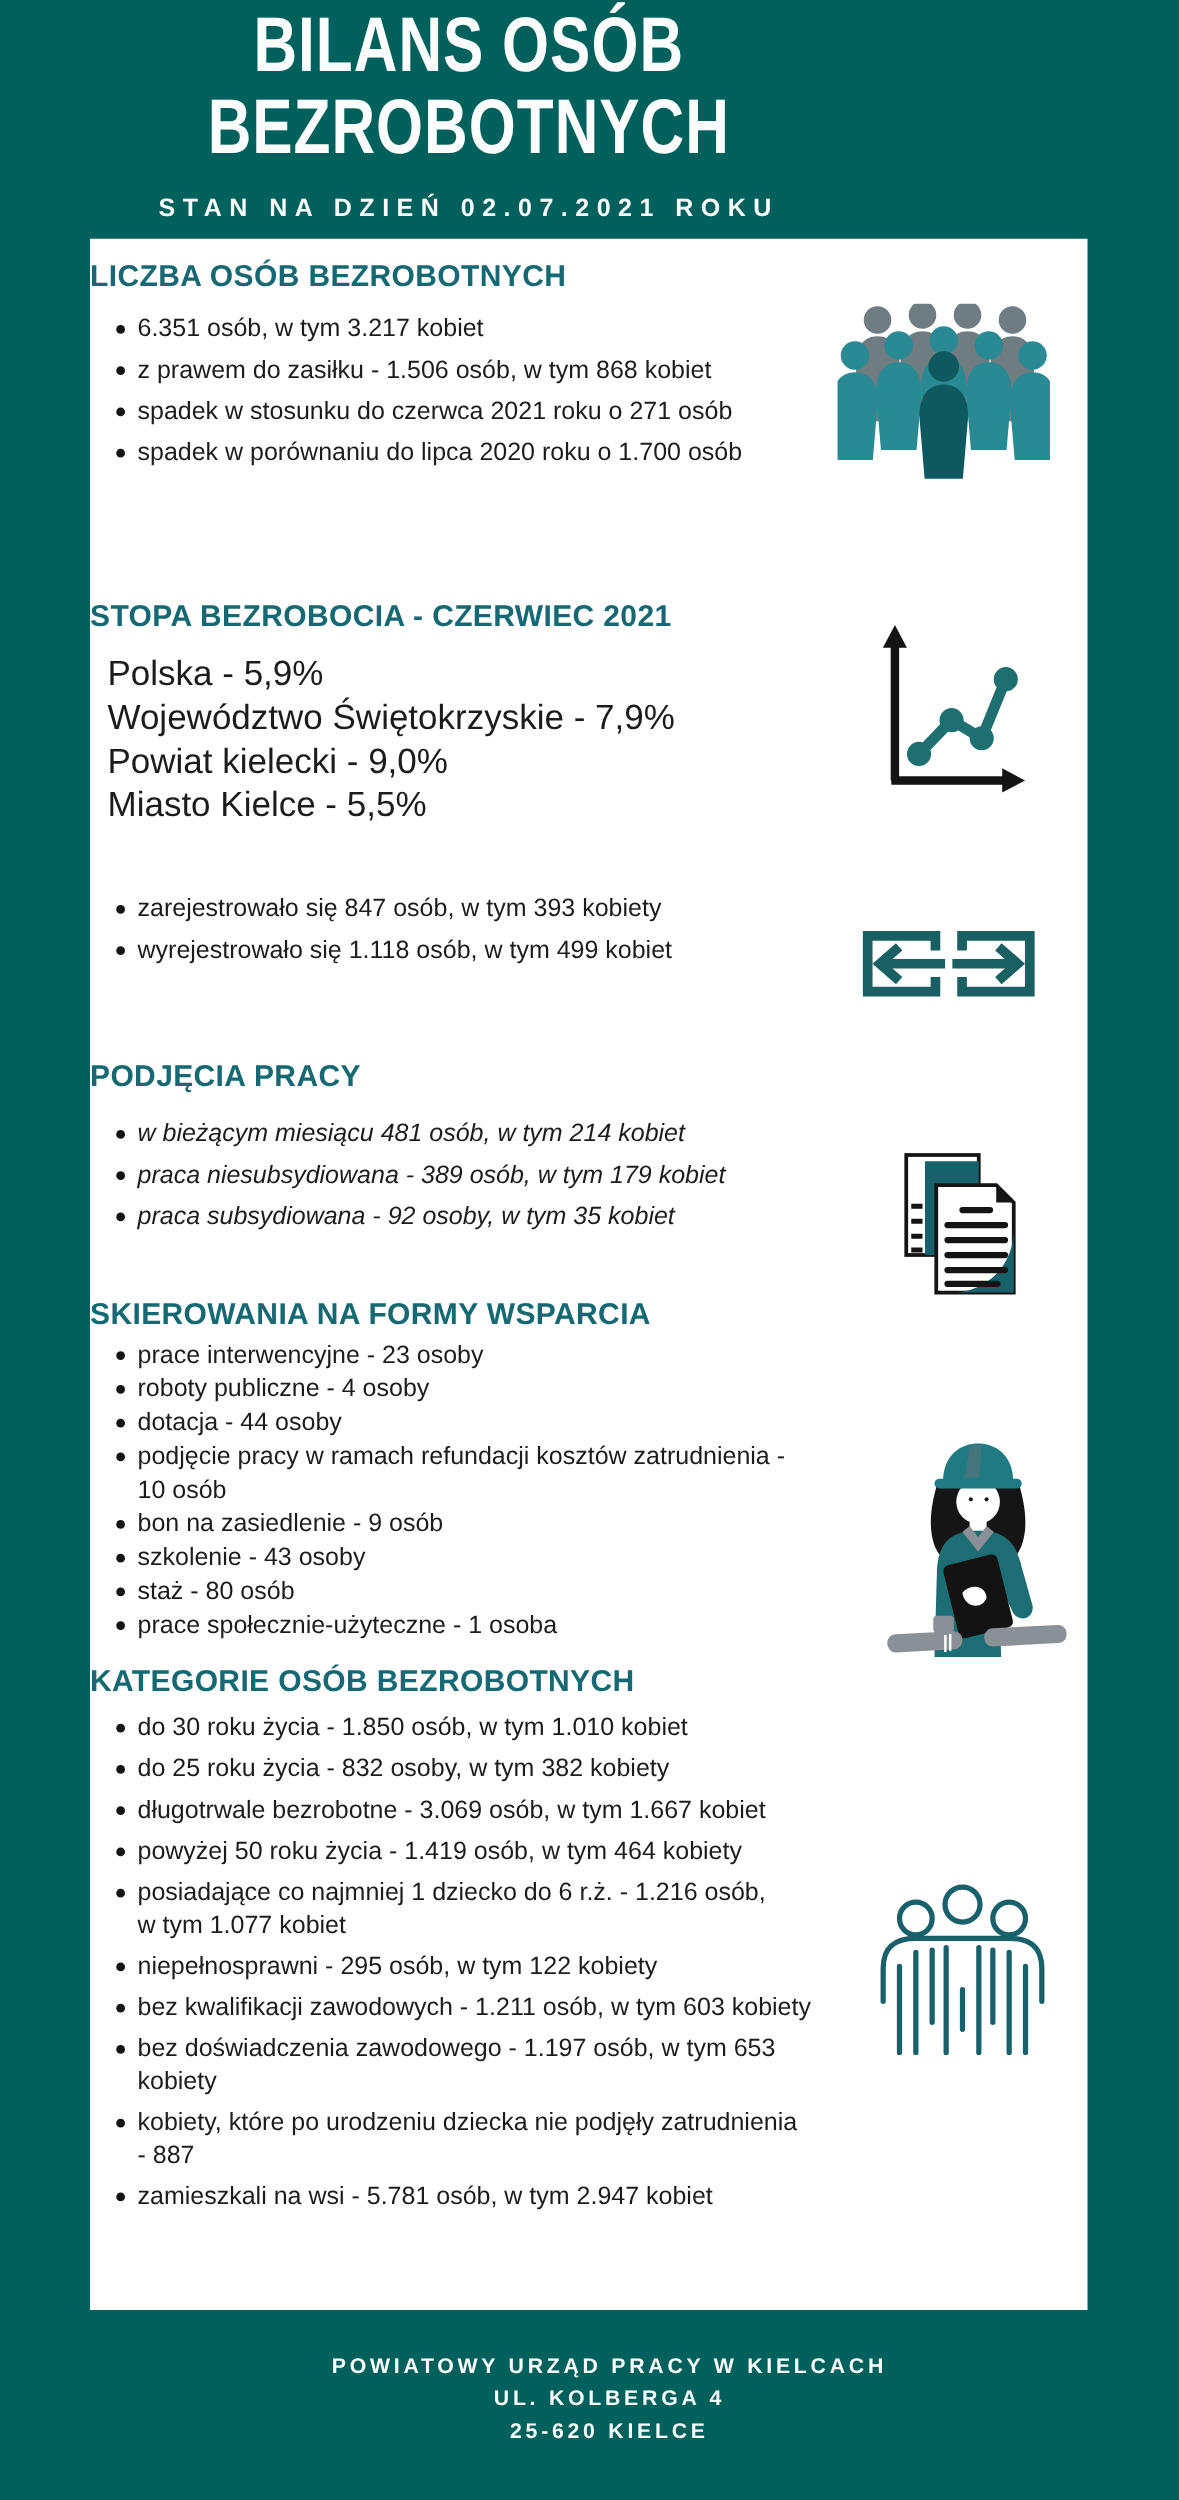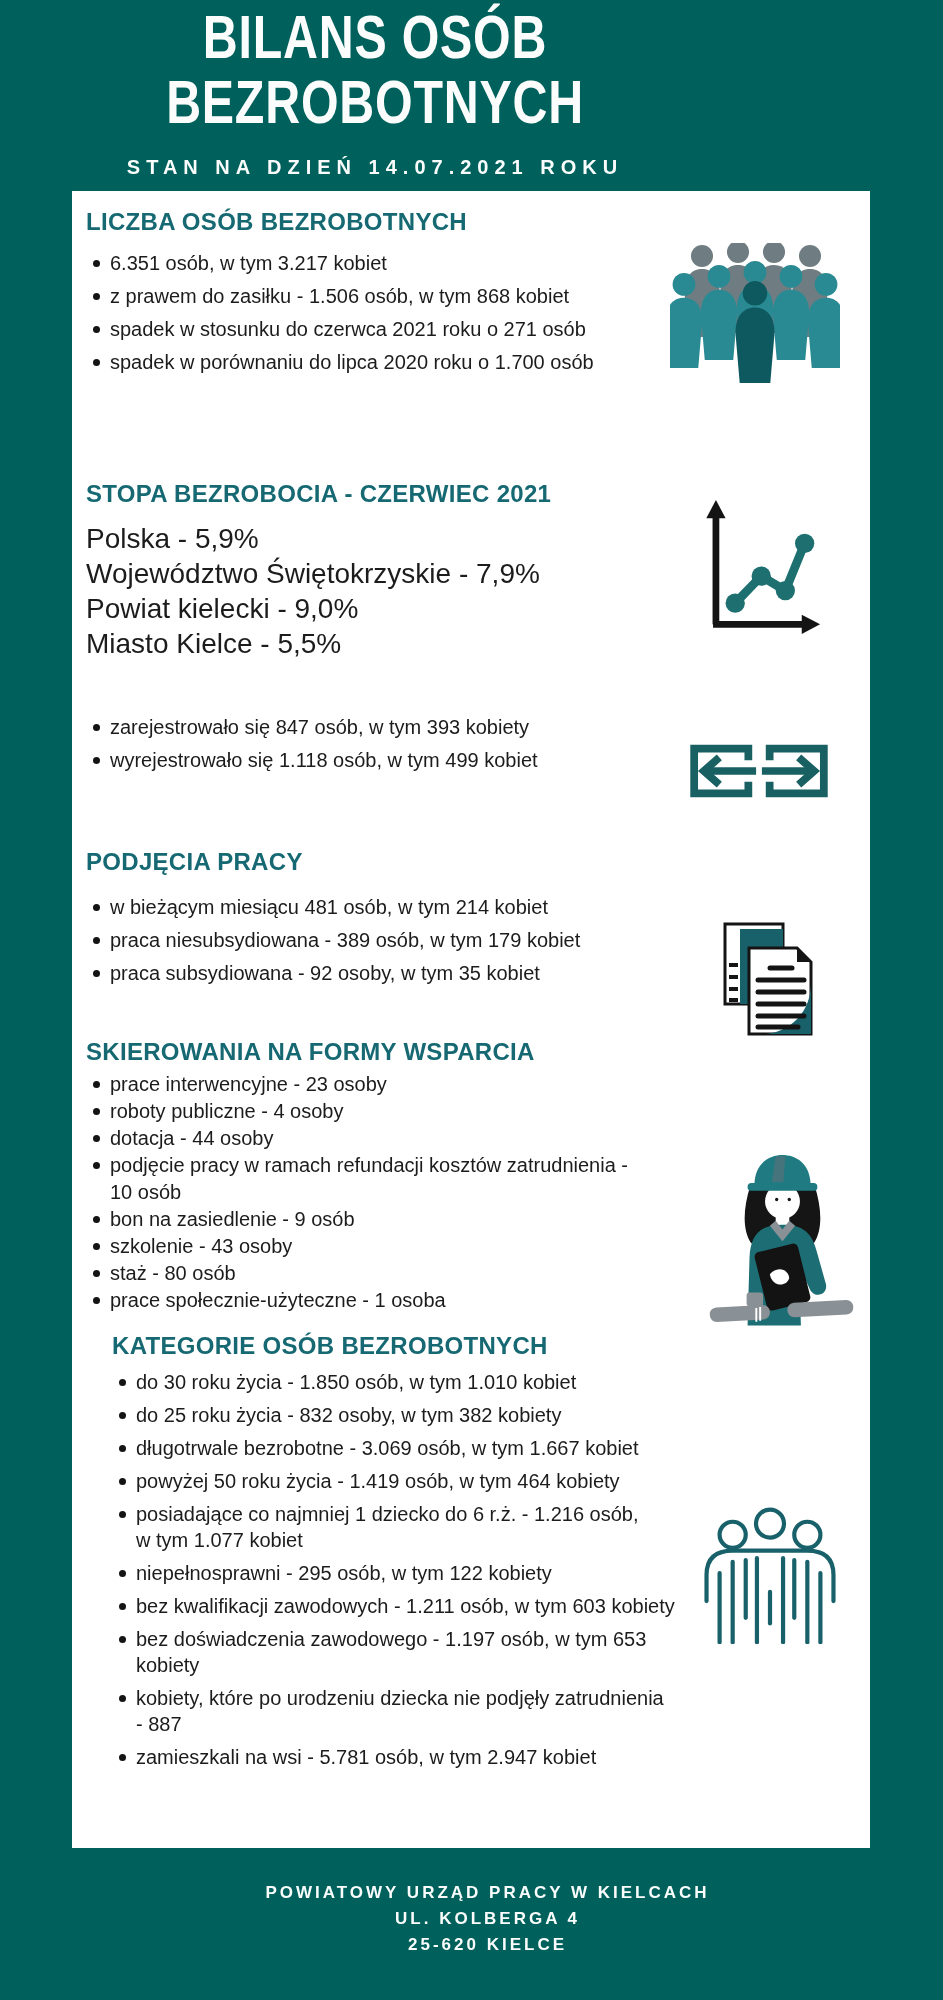--- a/index.html
+++ b/index.html
@@ -7,39 +7,39 @@
           font-family:"Liberation Sans","DejaVu Sans",sans-serif;}
   
   .header{position:absolute;left:0;top:0;width:750px;text-align:center;color:#fbfdfd;}
   .title-scale{margin-top:4px;transform:scaleX(0.78);transform-origin:50% 0;}
   .title-line{font-size:62px;line-height:65px;font-weight:bold;letter-spacing:1px;}
   .subtitle{margin-top:22px;font-size:20px;font-weight:bold;letter-spacing:6px;}
   
   .card{position:absolute;left:72px;top:191px;width:798px;height:1657px;background:#ffffff;
         box-sizing:border-box;padding-top:16px;color:#1c1c1c;}
   .sec{position:relative;}
-  .sec h2{margin:0 0 0 14px;font-size:24px;line-height:30px;font-weight:bold;
+  .sec h2{margin:0 0 0 0;font-size:24px;line-height:30px;font-weight:bold;
           color:#166972;letter-spacing:0.3px;}
   ul.bullets{list-style:none;margin:10px 0 0 0;padding:0 150px 0 38px;font-size:20px;}
   ul.bullets li{position:relative;line-height:33px;}
   ul.bullets li::before{content:"";position:absolute;left:-17px;top:13px;width:7px;height:7px;
           border-radius:50%;background:#141414;}
   .cont{display:block;}
   
   .sec-stopa{margin-top:100px;}
   .plainlines{margin:12px 0 0 14px;font-size:28px;line-height:35px;}
   .sec-zarej{margin-top:50px;}
   .sec-zarej ul.bullets{margin-top:14px;}
   .sec-podjecia{margin-top:70px;}
-  .sec-podjecia ul.bullets{margin-top:14px;}
+  .sec-podjecia ul.bullets{margin-top:14px;font-style:italic;}
   .sec-skier{margin-top:47px;}
   .sec-skier ul.bullets{margin-top:4px;padding-right:190px;}
   .sec-skier ul.bullets li{line-height:27px;}
   .sec-skier ul.bullets li::before{top:10px;}
-  .sec-kateg{margin-top:17px;padding-left:26px;}
+  .sec-kateg{margin-top:17px;}
   .sec-kateg ul.bullets{margin-top:8px;padding-right:8px;}
   .sec-kateg ul.bullets li{line-height:26px;margin-bottom:7px;}
   .sec-kateg ul.bullets li::before{top:10px;}
   
   .icon{position:absolute;}
   .icon-crowd{left:598px;top:52px;}
   .icon-chart{left:615px;top:305px;}
   .icon-arrows{left:613px;top:550px;}
   .icon-docs{left:646px;top:730px;}
   .icon-worker{left:630px;top:940px;}
@@ -51,21 +51,21 @@
 </head>
 <body>
 
 <div class="poster">
 
   <div class="header">
     <div class="title-scale">
       <div class="title-line">BILANS OSÓB</div>
       <div class="title-line">BEZROBOTNYCH</div>
     </div>
-    <div class="subtitle">STAN NA DZIEŃ 14.07.2021 ROKU</div>
+    <div class="subtitle">STAN NA DZIEŃ 02.07.2021 ROKU</div>
   </div>
 
   <div class="card">
 
     <div class="sec sec-liczba">
       <h2>LICZBA OSÓB BEZROBOTNYCH</h2>
       <ul class="bullets">
         <li><span>6.351 osób, w tym 3.217 kobiet</span></li>
         <li><span>z prawem do zasiłku - 1.506 osób, w tym 868 kobiet</span></li>
         <li><span>spadek w stosunku do czerwca 2021 roku o 271 osób</span></li>

